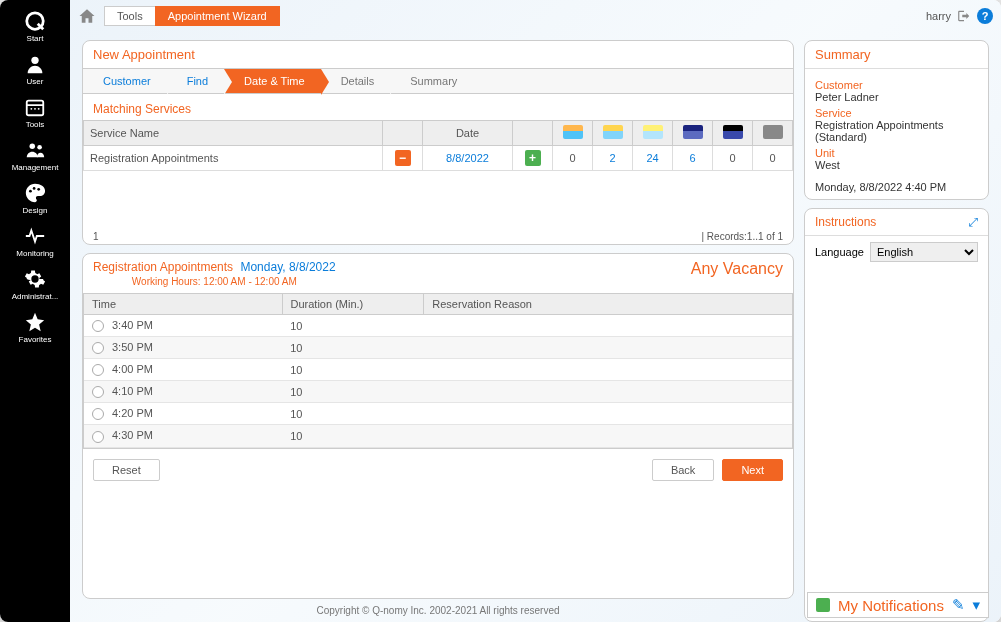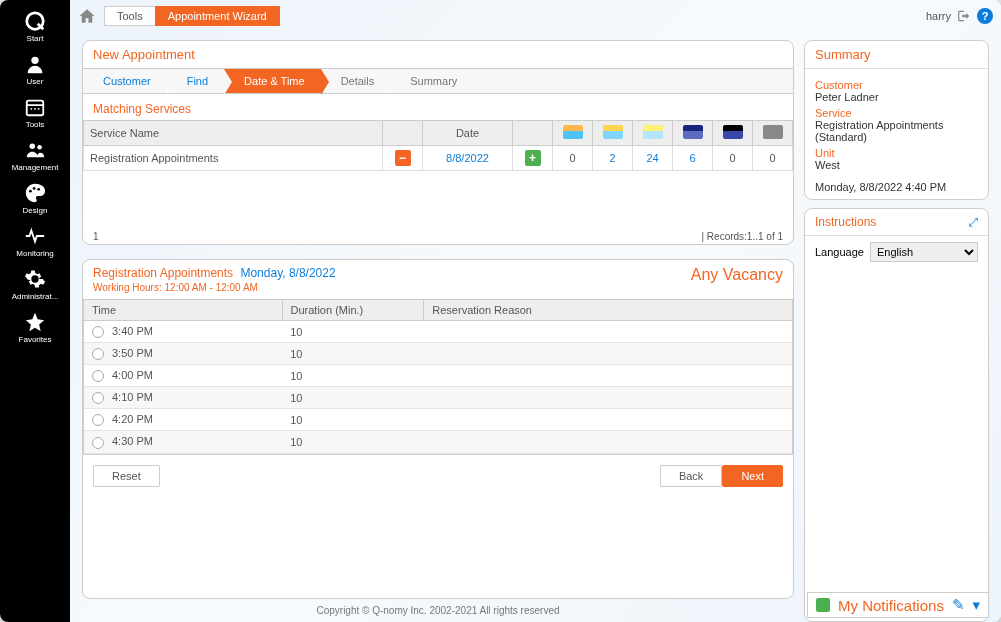--- a/index.html
+++ b/index.html
@@ -49,39 +49,39 @@
 .count-link { color:#0b7dda;}
 
 .period-icon { width:20px; height:14px; display:inline-block; border-radius:2px; position:relative; overflow:hidden;}
 .period-icon.early { background:linear-gradient(#ffb74d 40%, #4fc3f7 40%);}
 .period-icon.morning { background:linear-gradient(#ffd54f 40%, #81d4fa 40%);}
 .period-icon.noon { background:linear-gradient(#fff176 40%, #b3e5fc 40%);}
 .period-icon.evening { background:linear-gradient(#1a237e 40%, #5c6bc0 40%);}
 .period-icon.night { background:linear-gradient(#000 40%, #3949ab 40%);}
 .period-icon.total { background:#888; }
 
-.slots-panel { margin-top:14px; flex:1; display:flex; flex-direction:column;}
+.slots-panel { margin-top:8px; flex:1; display:flex; flex-direction:column;}
 .slots-header { display:flex; justify-content:space-between; padding:6px 10px; align-items:flex-start;}
 .slots-header .left { }
 .slots-header .svc { color:#f26522; font-size:12px;}
 .slots-header .date { color:#0b7dda; font-size:12px; margin-left:4px;}
-.slots-header .hours { color:#f26522; font-size:10px; margin-top:2px;}
+.slots-header .hours { color:#f26522; font-size:10px; margin-top:2px;text-align:center;}
 .any-vacancy { color:#f26522; font-size:16px; cursor:pointer;}
 
 .slots-table { width:100%; border-collapse:collapse; font-size:11px;}
 .slots-table th { background:#eee; border:1px solid #ccc; padding:4px 8px; text-align:left; font-weight:normal; color:#555;}
 .slots-table td { border-bottom:1px solid #e5e5e5; padding:4px 8px; color:#555;}
 .slots-table tr:nth-child(even) td { background:#f7f7f7;}
 .radio { width:12px; height:12px; border:1px solid #aaa; border-radius:50%; display:inline-block; vertical-align:middle; margin-right:8px; background:#fff;}
 .radio.checked { border-color:#f26522; position:relative;}
 .radio.checked::after { content:''; position:absolute; inset:2px; background:#f26522; border-radius:50%;}
 
 .slots-scroll { max-height:180px; overflow-y:auto; border:1px solid #ccc; border-top:none;}
 
-.action-row { display:flex; padding:10px; align-items:flex-start;}
+.action-row { display:flex; padding:10px; gap:8px; align-items:flex-start;}
 .btn { padding:4px 18px; font-size:11px; border:1px solid #ccc; background:#fff; border-radius:2px; cursor:pointer; color:#555;}
 .btn.primary { background:#f26522; border-color:#f26522; color:#fff;}
 .action-row .spacer { flex:1;}
 
 .summary-panel { font-size:11px;}
 .summary-panel .body { padding:6px 10px;}
 .summary-panel .label { color:#f26522; margin-top:4px;}
 .summary-panel .val { color:#333;}
 
 .instr-panel .hdr { display:flex; justify-content:space-between; align-items:center; padding:6px 10px; border-bottom:1px solid #ddd;}

